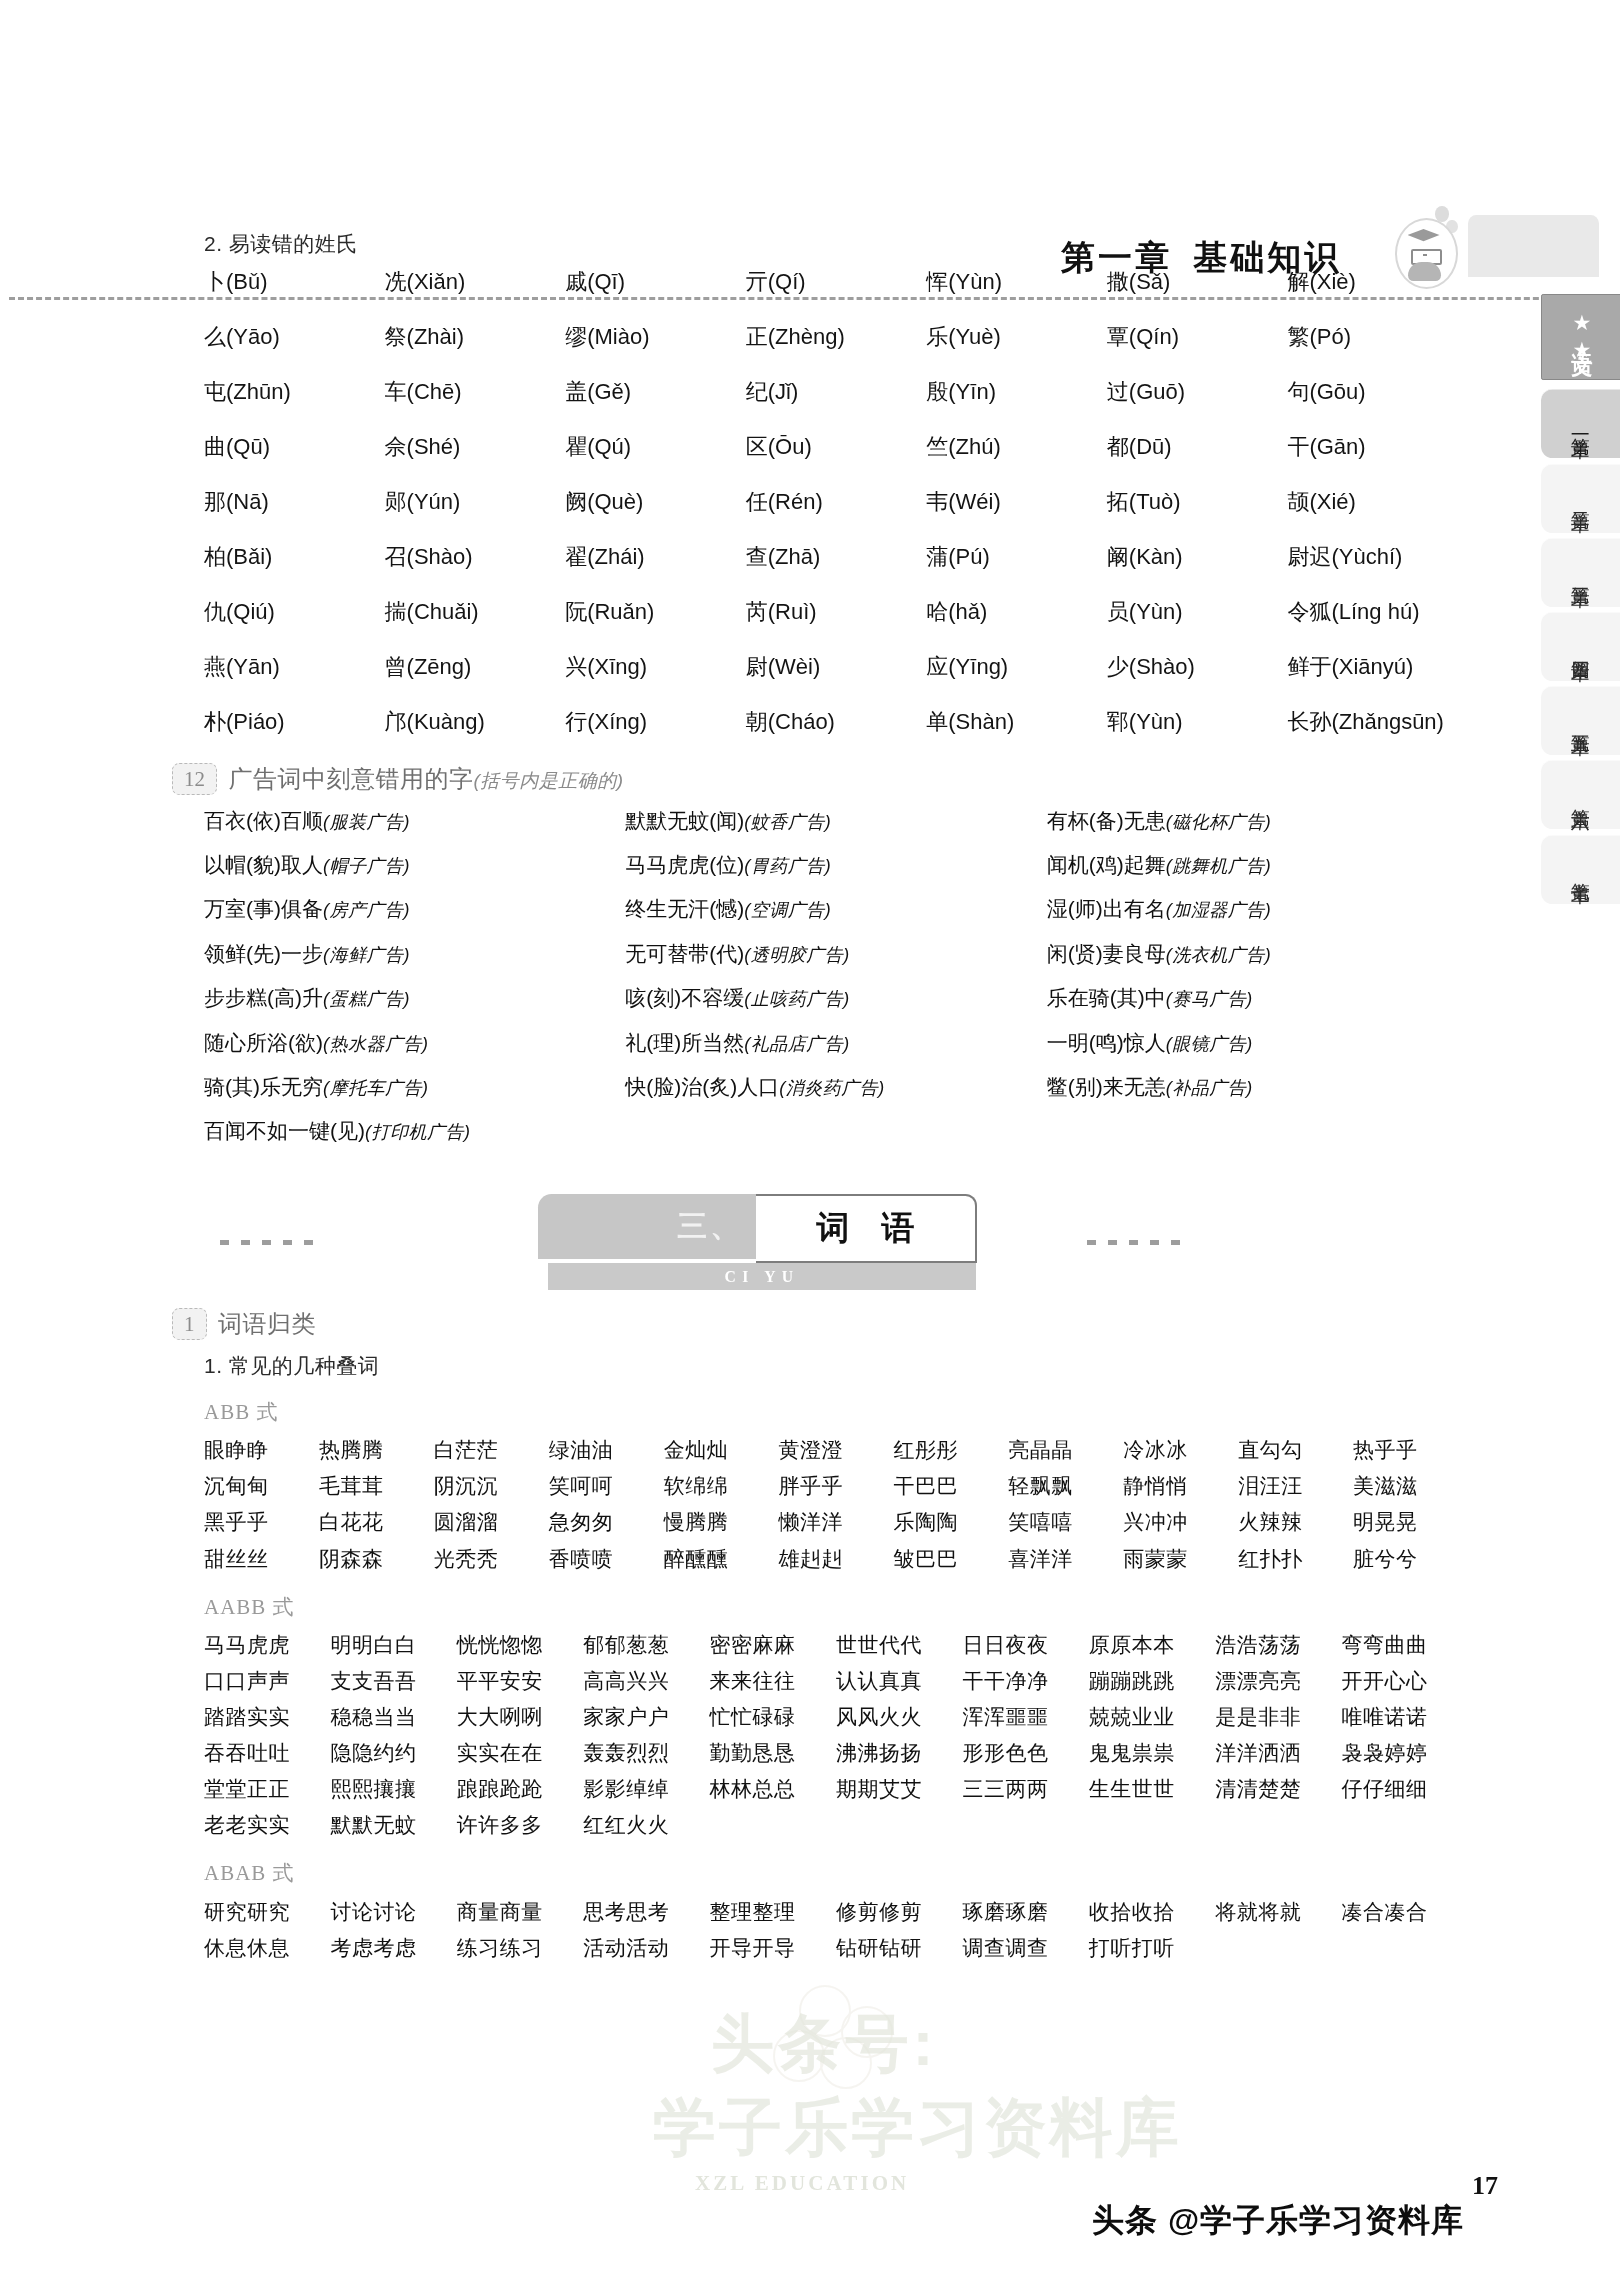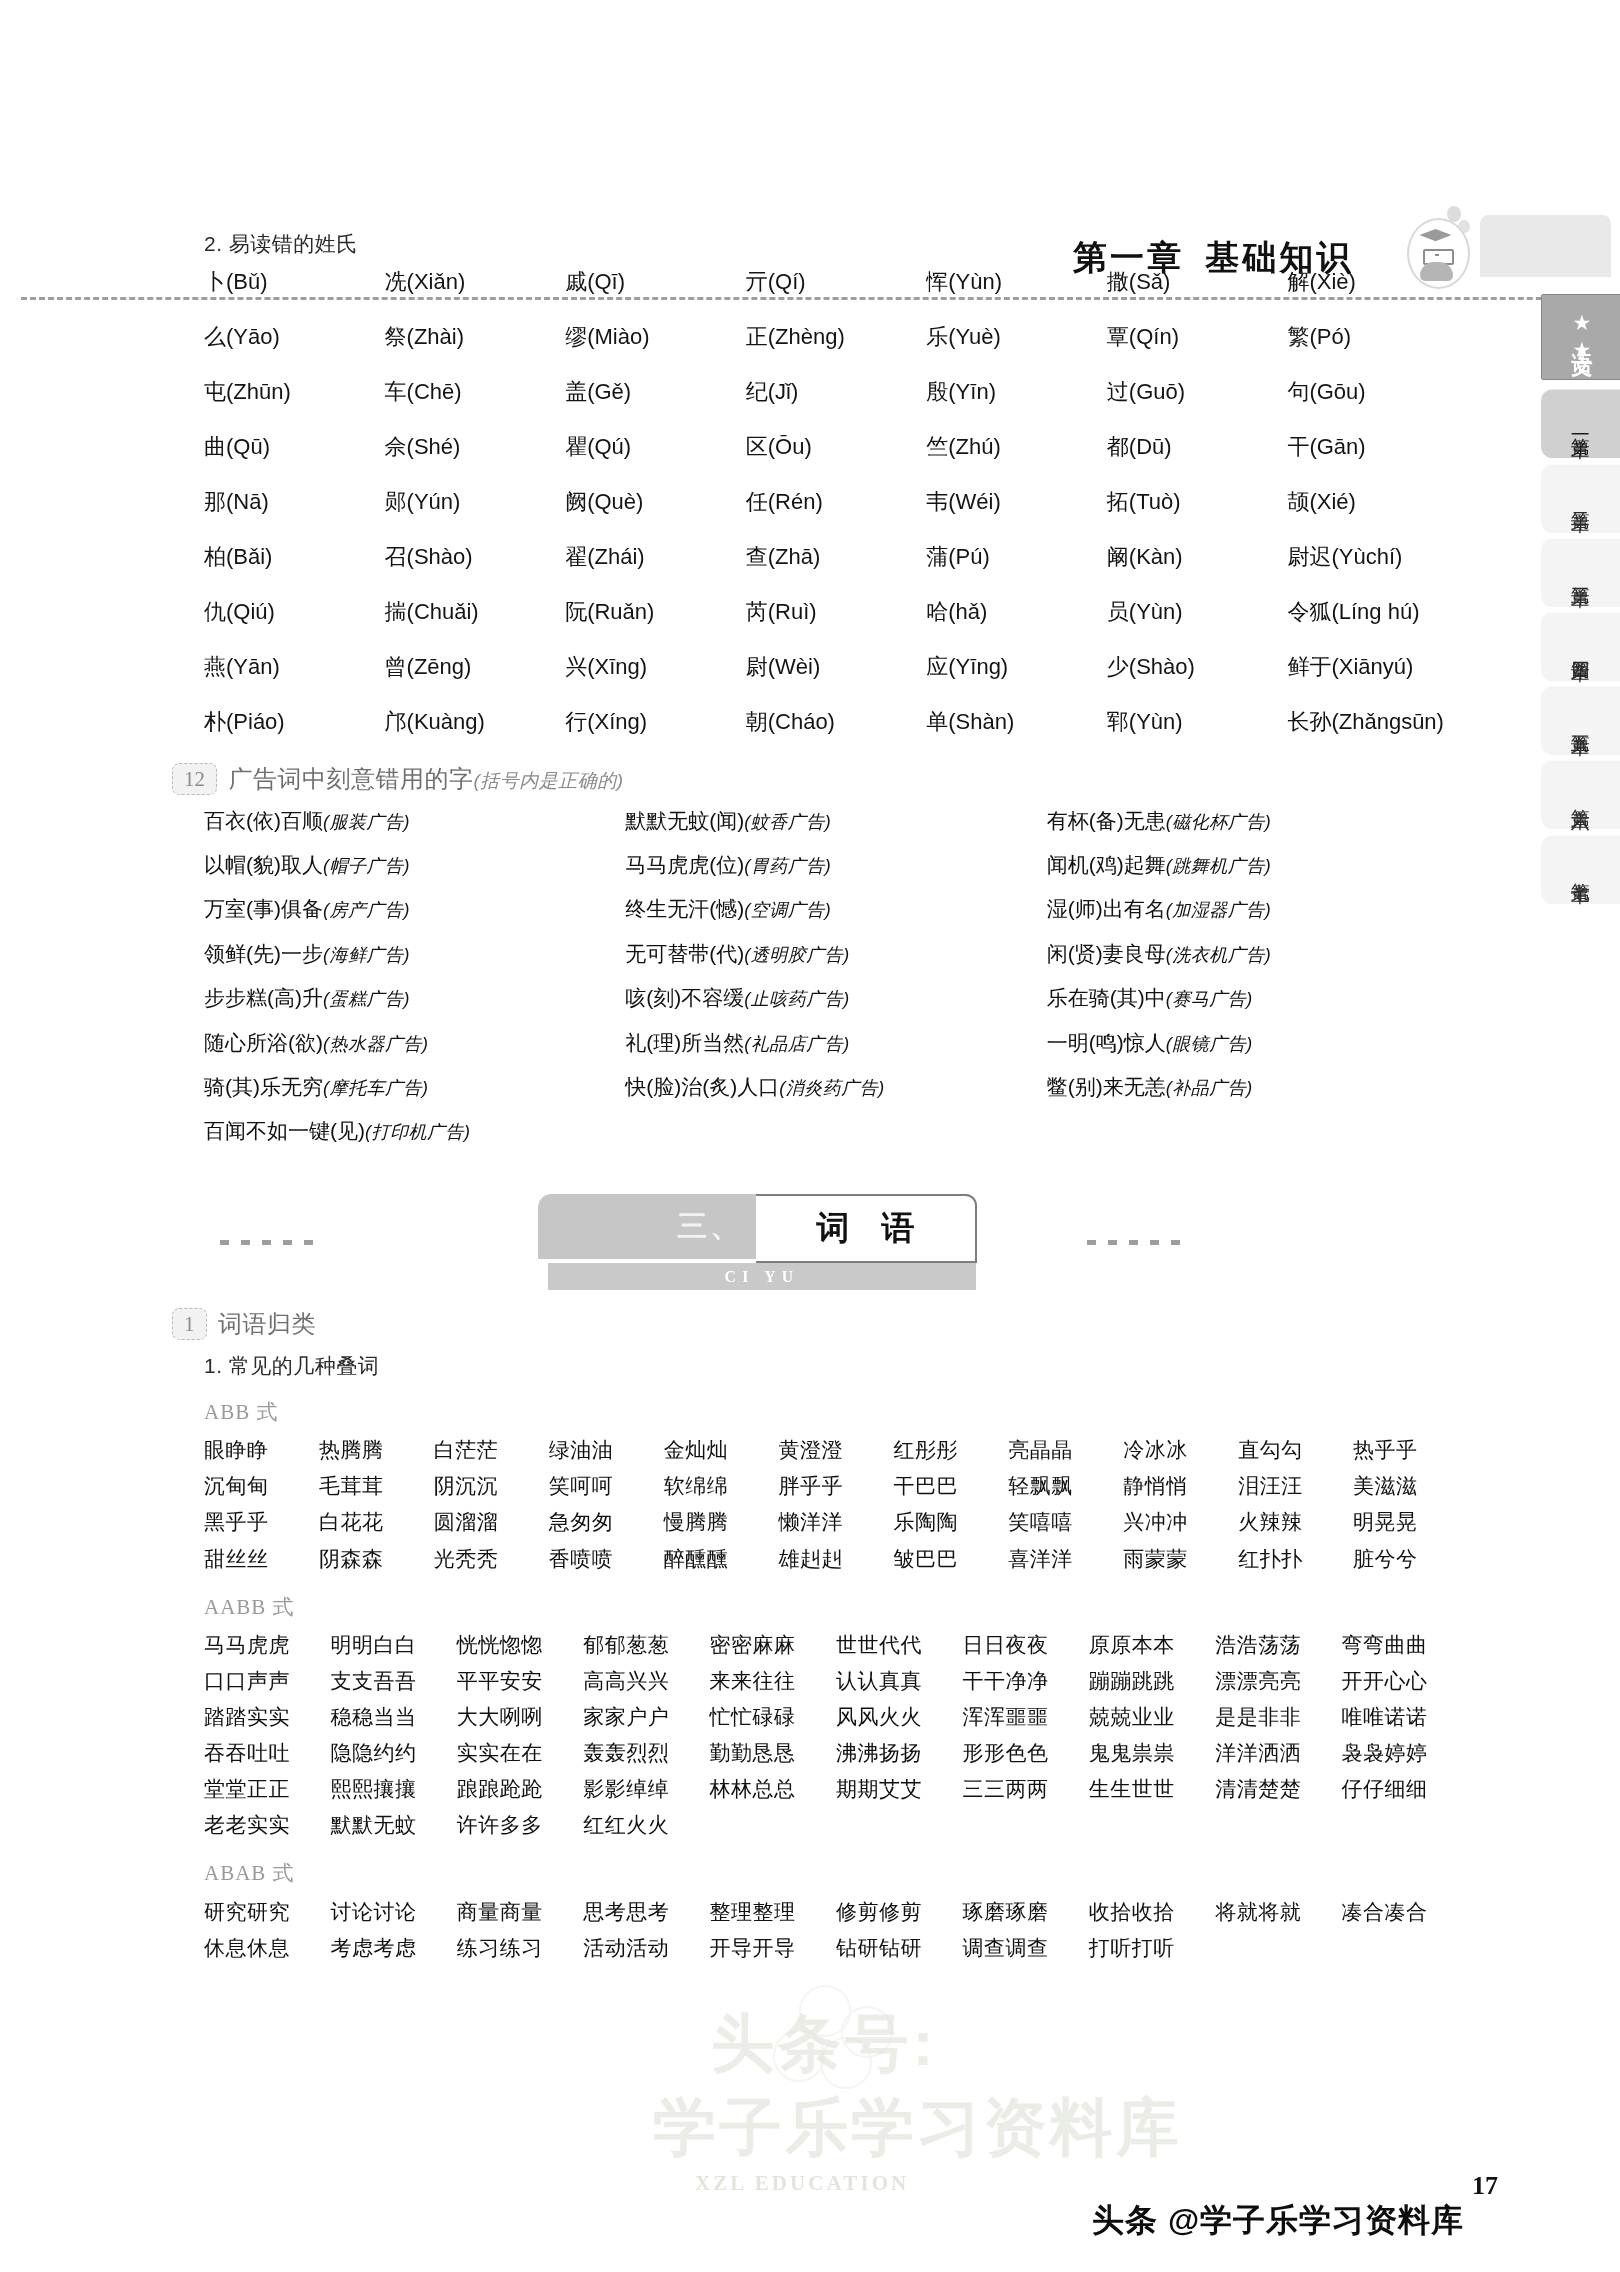--- a/index.html
+++ b/index.html
@@ -9,21 +9,21 @@
     font-family:"Liberation Serif","DejaVu Serif",serif;
     position:relative;overflow:hidden;
     -webkit-font-smoothing:antialiased;
   }
 
   
   #page{position:absolute;inset:0;}
 
   
   #header{
-    position:absolute;left:12px;top:94px;width:1488px;height:157px;
+    position:absolute;left:0;top:94px;width:1488px;height:157px;
   }
   #header-title{
     position:absolute;left:1061px;top:141px;
     font-size:34px;font-weight:bold;color:#111;
     letter-spacing:3.1px;white-space:nowrap;
     font-family:"Liberation Sans","DejaVu Sans",sans-serif;
   }
   #header-gap{display:inline-block;width:21px;}
   #header-mascot{
     position:absolute;left:1395px;top:112px;width:62px;height:78px;

